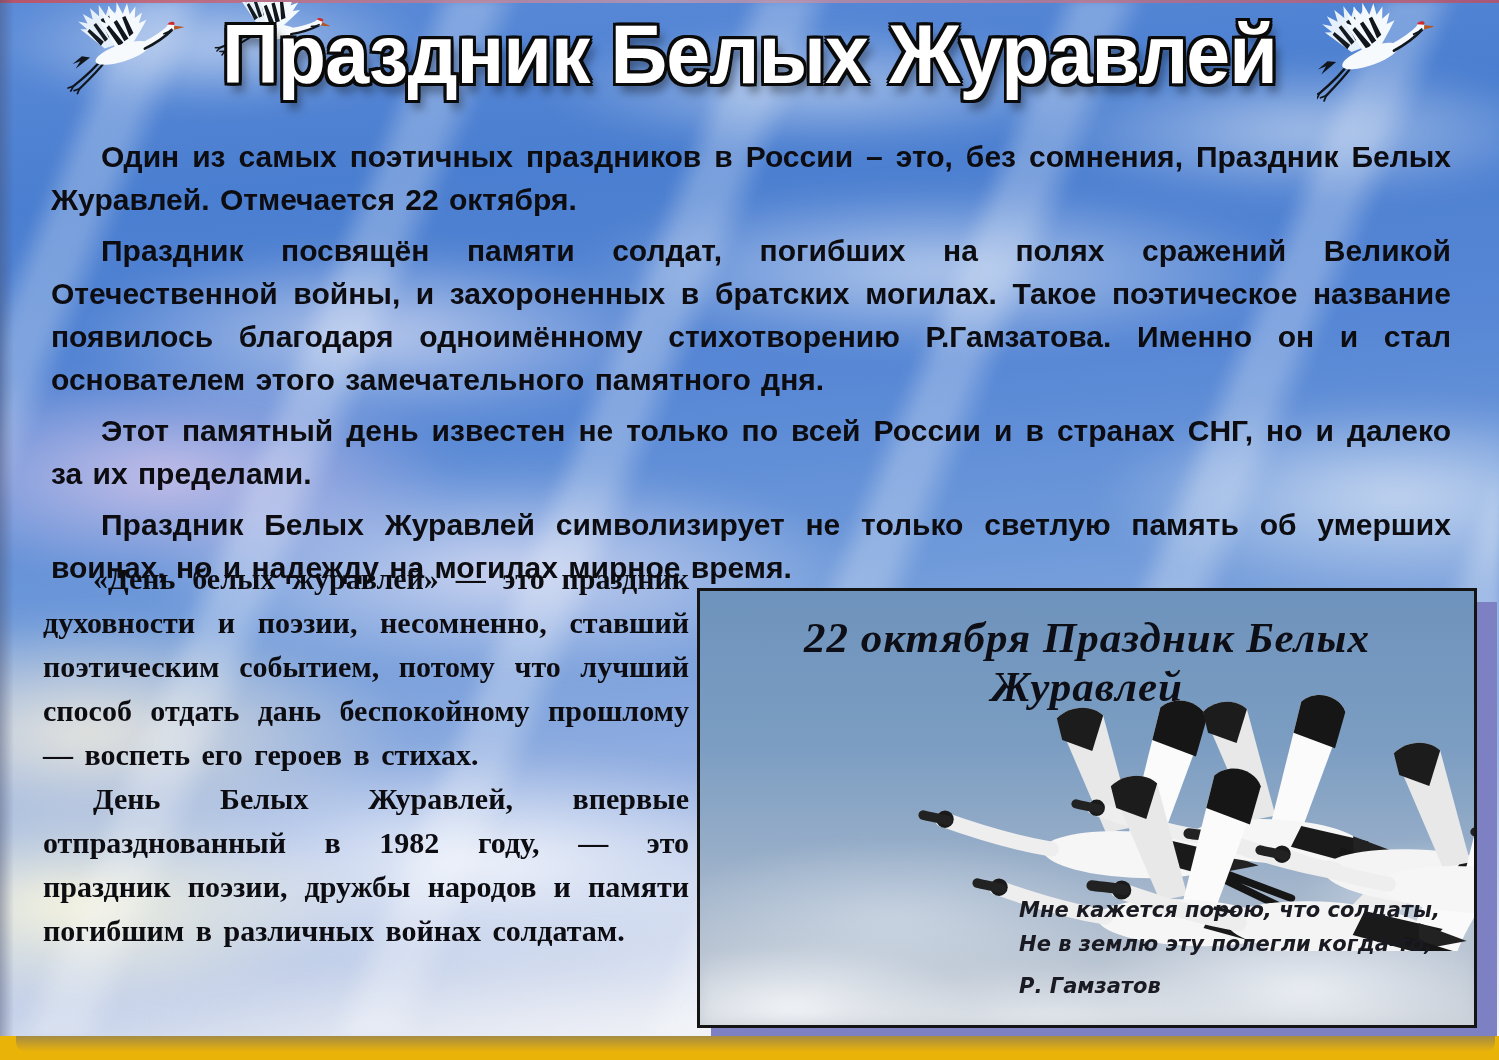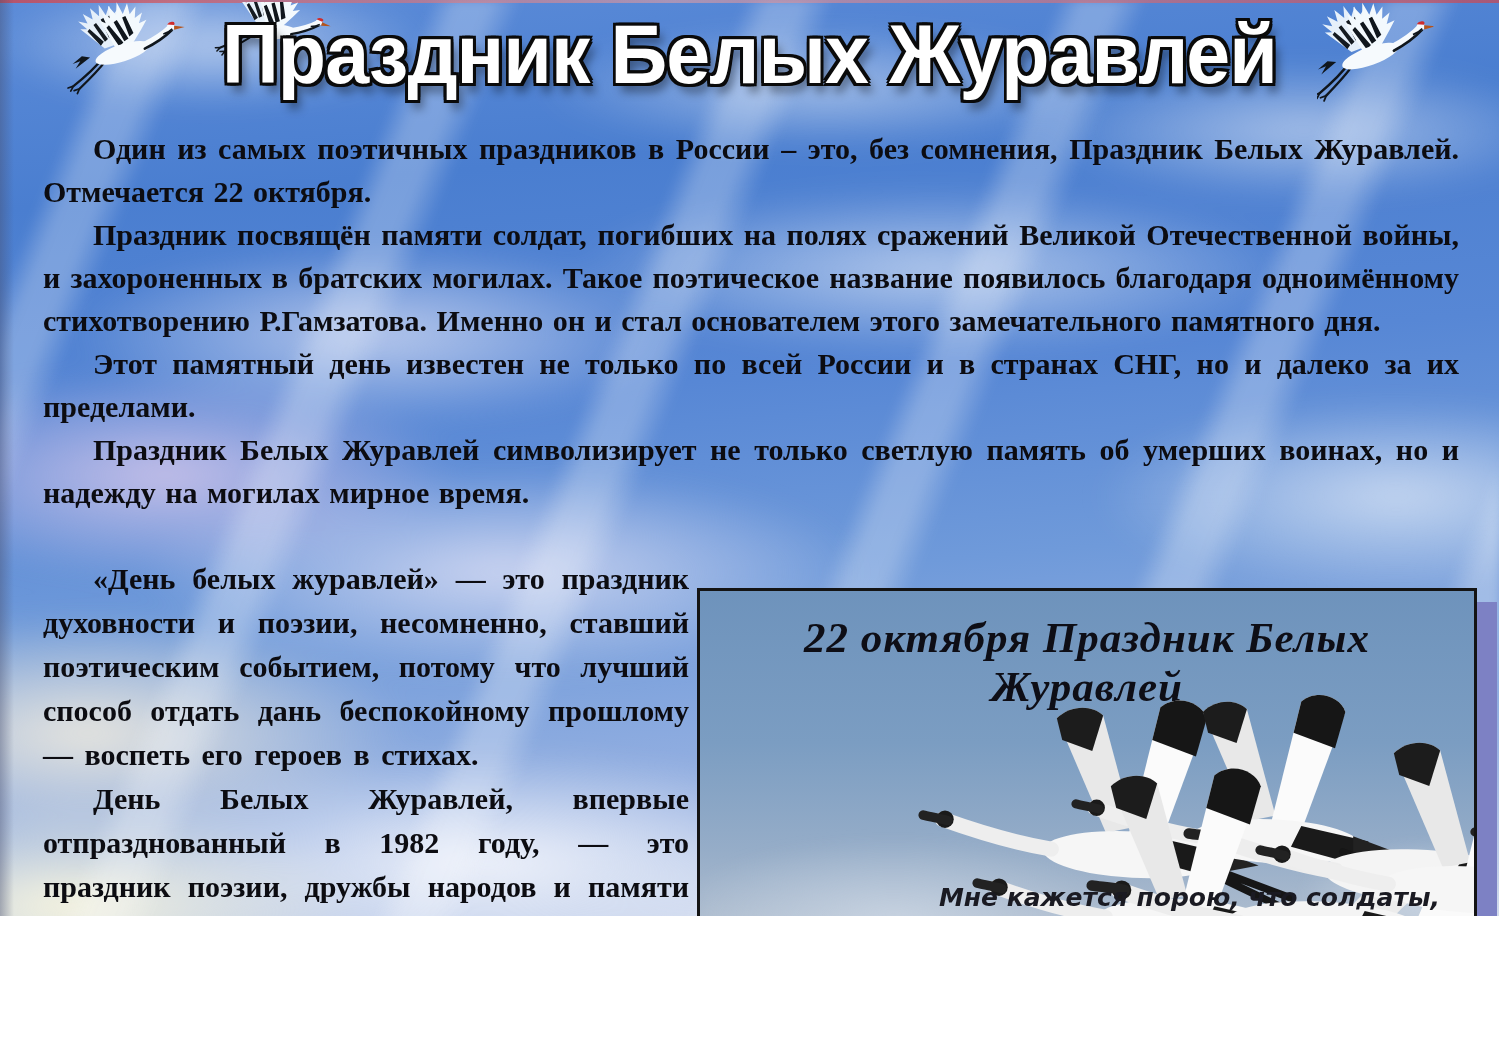--- a/index.html
+++ b/index.html
@@ -1,16 +1,16 @@
 <!DOCTYPE html>
 <html><head>
 <meta charset="utf-8">
 <style>
   html,body{margin:0;padding:0;background:#ffffff;}
-  .page{position:relative;width:1499px;height:916px;background:#eab308;overflow:hidden;
+  .page{position:relative;width:1499px;height:1060px;background:#eab308;overflow:hidden;
         font-family:"Liberation Sans",sans-serif;}
   
   .poster{position:absolute;left:0;top:0;width:1499px;height:1036px;overflow:hidden;
     background:linear-gradient(175deg,#5b8bd8 0%,#4a7ed0 18%,#5787d5 38%,#6f9ada 55%,
                #9ab3e2 75%,#d8dfee 92%,#f4f4f6 100%);}
   .clouds{position:absolute;inset:-20px;filter:blur(14px);pointer-events:none;background:
     radial-gradient(ellipse 320px 90px at 15% 6%, rgba(255,255,255,.55), transparent 70%),
     radial-gradient(ellipse 420px 90px at 55% 10%, rgba(255,255,255,.45), transparent 70%),
     radial-gradient(ellipse 380px 100px at 86% 14%, rgba(255,255,255,.5), transparent 70%),
     radial-gradient(ellipse 520px 120px at 62% 27%, rgba(255,255,255,.55), transparent 70%),
@@ -33,22 +33,22 @@
   .bottom-shadow{position:absolute;left:16px;right:4px;top:1036px;height:16px;border-radius:0 0 10px 10px;
     background:linear-gradient(180deg,rgba(108,108,116,.55),rgba(150,150,158,0));}
   
   .title{position:absolute;left:0;top:2px;width:100%;margin:0;text-align:center;
     font-weight:bold;font-size:84px;line-height:104px;letter-spacing:-1px;color:#ffffff;
     transform:scaleX(.94);transform-origin:50% 0;
     text-shadow:-3px -3px 0 #0a0a0a,3px -3px 0 #0a0a0a,-3px 3px 0 #0a0a0a,3px 3px 0 #0a0a0a,
       -3px 0 0 #0a0a0a,3px 0 0 #0a0a0a,0 -3px 0 #0a0a0a,0 3px 0 #0a0a0a,6px 9px 10px rgba(0,0,0,.4);}
   
   .intro{position:absolute;left:43px;top:127px;width:1416px;}
-  .intro p{margin:0;text-align:justify;text-indent:50px;font-weight:bold;
-    font-size:30px;line-height:43px;word-spacing:2px;color:#0c0c11;font-family:Liberation Serif, serif;}
+  .intro p{margin:8px;text-align:justify;text-indent:50px;font-weight:bold;
+    font-size:30px;line-height:43px;word-spacing:2px;color:#0c0c11;}
   .leftcol{position:absolute;left:43px;top:557px;width:646px;}
   .leftcol p{margin:0;text-align:justify;text-indent:50px;font-weight:bold;
     font-size:30px;line-height:44px;word-spacing:4px;color:#0c0c11;font-family:Liberation Serif, serif;}
   
   .cranes-tl{position:absolute;left:6px;top:2px;width:334px;height:130px;}
   .cranes-tr{position:absolute;right:2px;top:0;width:180px;height:130px;}
   
   .inset-shadow{position:absolute;left:711px;top:602px;width:786px;height:446px;background:#7d81c4;}
   .inset{position:absolute;left:697px;top:588px;width:774px;height:434px;border:3px solid #141414;
     background:linear-gradient(180deg,#6e93bc 0%,#7b9dc2 35%,#96adc8 60%,#b3c0d0 80%,#c9cfd7 100%);
@@ -58,22 +58,22 @@
     radial-gradient(ellipse 300px 100px at 45% 102%, rgba(235,239,244,.9), transparent 70%),
     radial-gradient(ellipse 300px 115px at 78% 92%, rgba(240,243,248,.85), transparent 70%),
     radial-gradient(ellipse 210px 80px at 96% 70%, rgba(235,240,246,.6), transparent 70%),
     radial-gradient(ellipse 330px 120px at 25% 76%, rgba(222,230,240,.55), transparent 70%);}
   .inset-title{position:relative;z-index:2;margin:22px 10px 0;text-align:center;
     font-family:Liberation Serif, serif;font-style:italic;font-weight:bold;font-size:43px;
     letter-spacing:1px;color:#0e0e16;}
   .inset-cranes{position:absolute;z-index:2;left:0;top:60px;width:774px;height:300px;}
   .poem{position:absolute;z-index:3;right:34px;bottom:22px;text-align:left;
     font-family:"DejaVu Sans",sans-serif;font-style:italic;font-weight:bold;
-    font-size:25px;line-height:34px;color:#1a1a22;}
-  .poem .attr{margin-top:20px;text-align:right;padding-right:8px;}
+    font-size:21px;line-height:34px;color:#1a1a22;}
+  .poem .attr{margin-top:8px;text-align:left;padding-right:8px;}
 </style>
 </head>
 <body>
 
 <svg width="0" height="0" style="position:absolute">
   <defs>
 
     <symbol id="craneDeco" viewBox="0 0 240 170">
       <path d="M70,96 L42,112 L52,100 L38,103 L56,92 Z" fill="#10161c"></path>
       <path d="M98,84 L60,44 L72,46 L58,30 L74,36 L68,18 L84,30 L82,10 L96,26 L98,6 L108,26 L116,10 L120,28 L132,16 L130,34 L144,26 L138,42 L150,40 L128,78 Z" fill="#e6f0fa"></path>

